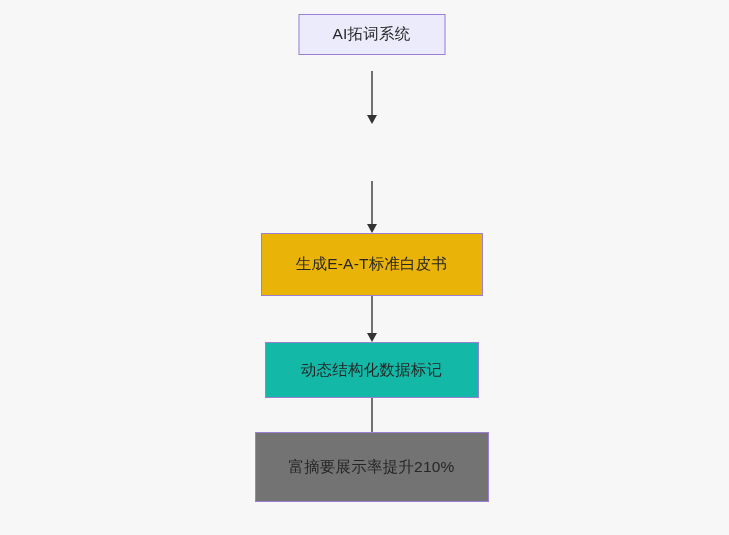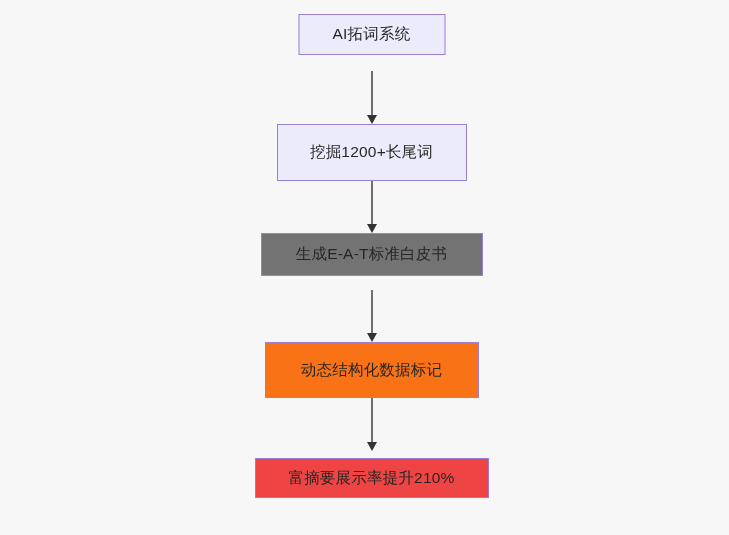--- a/index.html
+++ b/index.html
@@ -77,25 +77,22 @@
       <div class="shaft" style="height: 44px; background: rgb(112, 112, 112);"></div>
       <div class="head" style="border-top-color: rgb(51, 51, 51);"></div>
     </div>
     <div class="connector" style="left: 371.5px; top: 398px; height: 53px;">
       <div class="shaft" style="height: 45px; background: rgb(112, 112, 112);"></div>
       <div class="head" style="border-top-color: rgb(51, 51, 51);"></div>
     </div>
     <div class="node" style="left: 371.5px; top: 14px; width: 147px; height: 41px; background: rgb(236, 235, 251); border-color: rgb(155, 127, 212);">
       <div class="node-label" style="color: rgb(38, 38, 38);">AI拓词系统</div>
     </div>
-    <div class="node" style="left: 371.5px; top: 124px; width: 190px; height: 57px; background: rgb(236, 235, 251); border-color: rgb(155, 127, 212);">
-      <div class="node-label" style="color: rgb(38, 38, 38);">挖掘1200+长尾词</div>
-    </div>
-    <div class="node" style="left: 371.5px; top: 233px; width: 222px; height: 43px; background: #737373; border-color: rgb(155, 127, 212);">
+    <div class="node" style="left: 371.5px; top: 233px; width: 222px; height: 63px; background: #eab308; border-color: rgb(155, 127, 212);">
       <div class="node-label" style="color: rgb(38, 38, 38);">生成E-A-T标准白皮书</div>
     </div>
-    <div class="node" style="left: 371.5px; top: 342px; width: 214px; height: 56px; background: #f97316; border-color: rgb(155, 127, 212);">
+    <div class="node" style="left: 371.5px; top: 342px; width: 214px; height: 56px; background: #14b8a6; border-color: rgb(155, 127, 212);">
       <div class="node-label" style="color: rgb(38, 38, 38);">动态结构化数据标记</div>
     </div>
-    <div class="node" style="left: 371.5px; top: 458px; width: 234px; height: 40px; background: #ef4444; border-color: rgb(155, 127, 212);">
+    <div class="node" style="left: 371.5px; top: 432px; width: 234px; height: 70px; background: #737373; border-color: rgb(155, 127, 212);">
       <div class="node-label" style="color: rgb(38, 38, 38);">富摘要展示率提升210%</div>
     </div>
   </div>
 
 </body></html>

